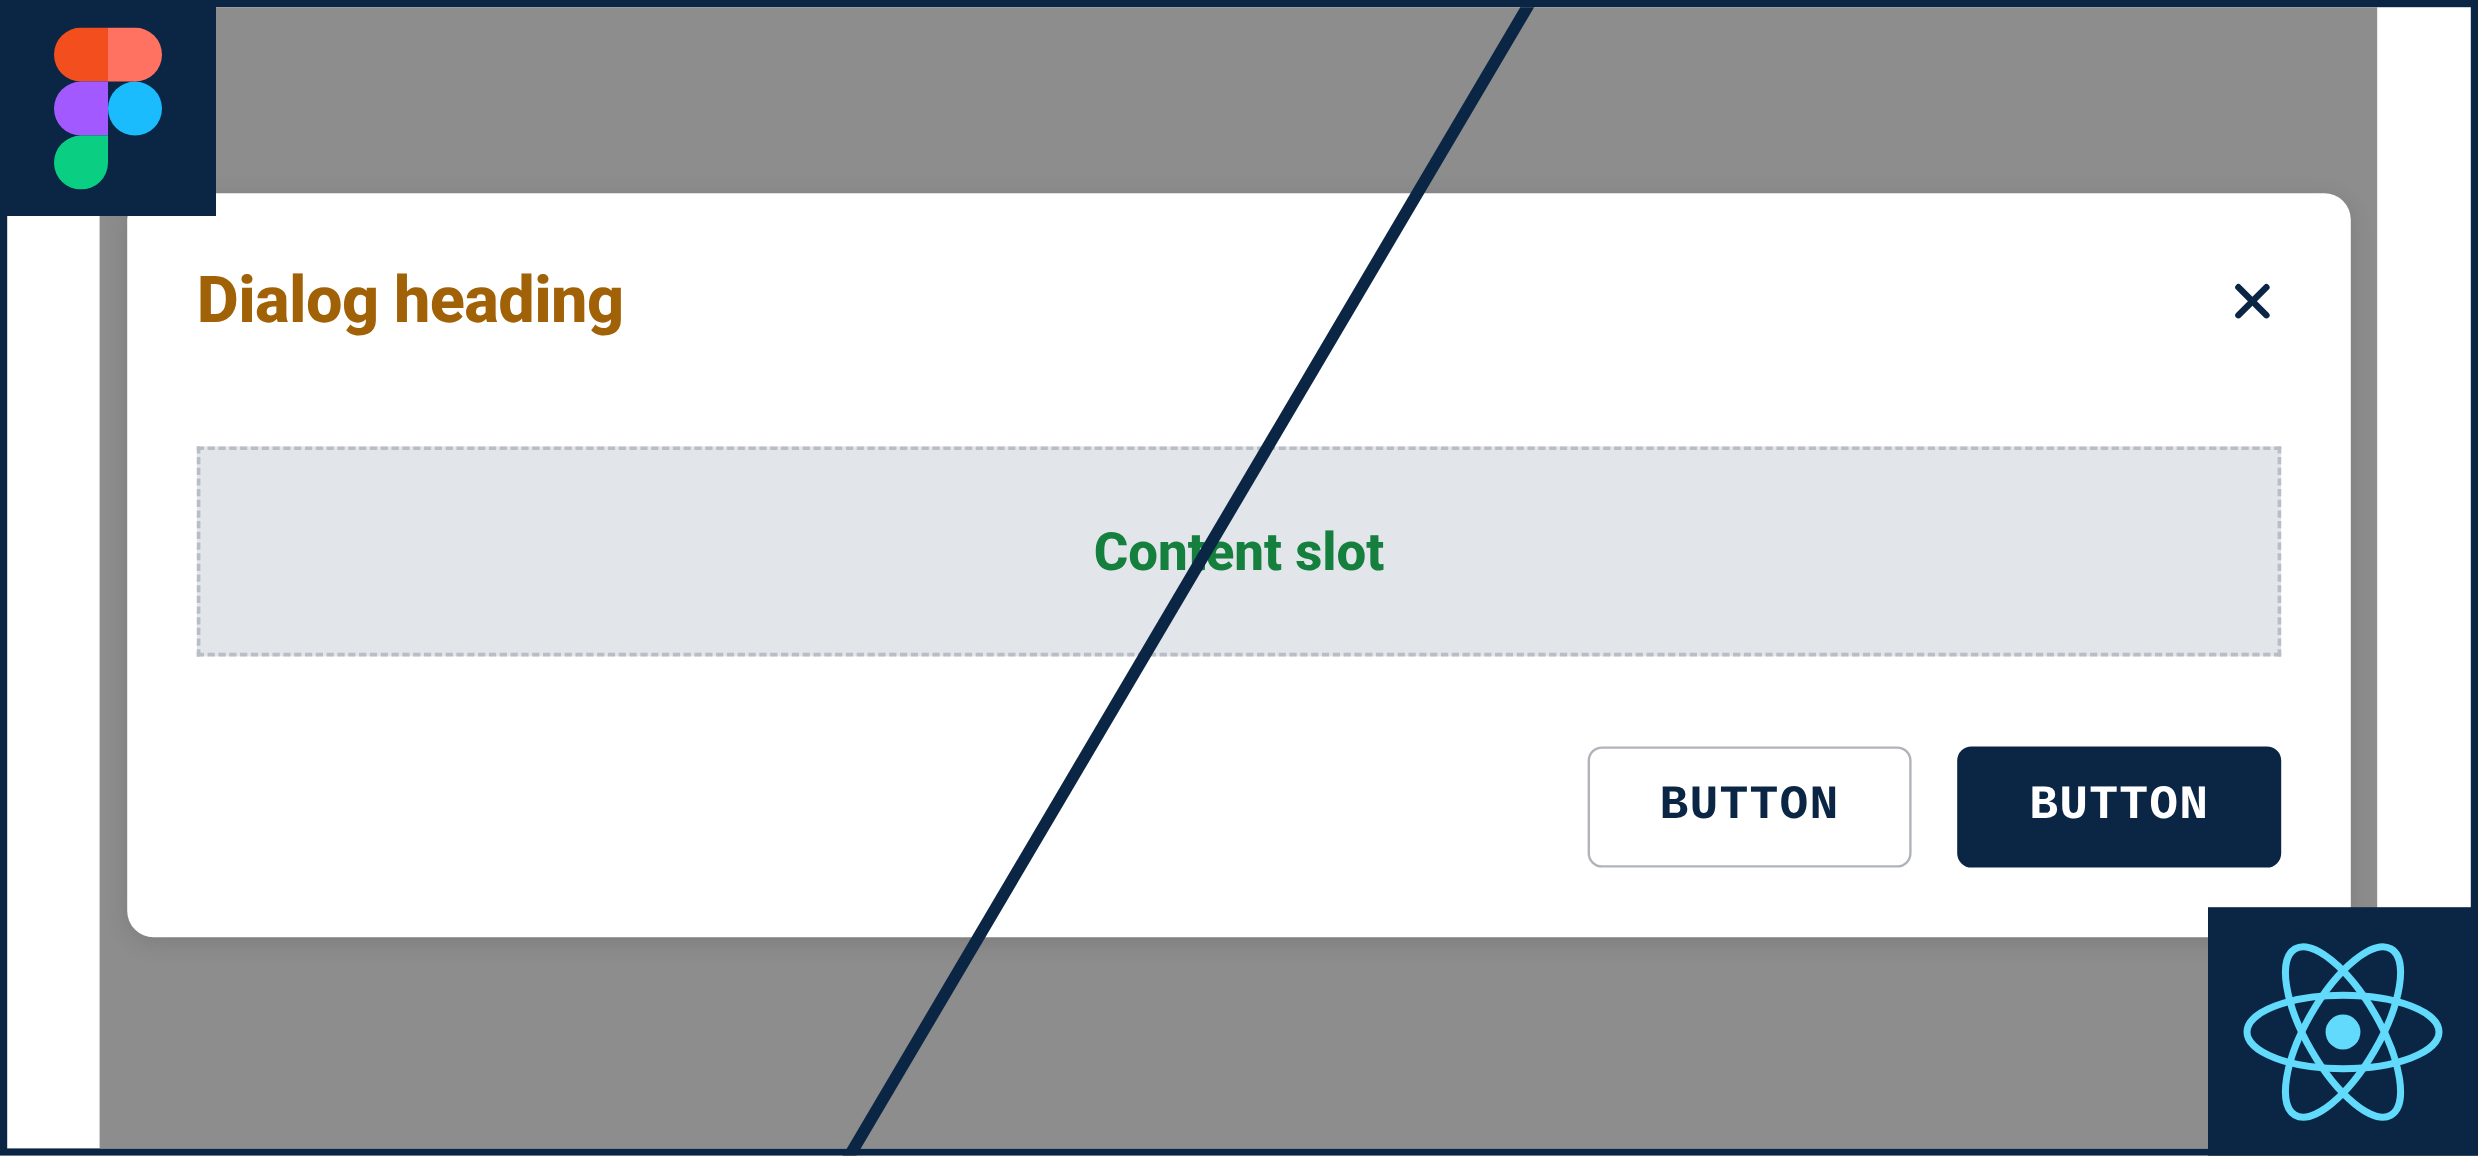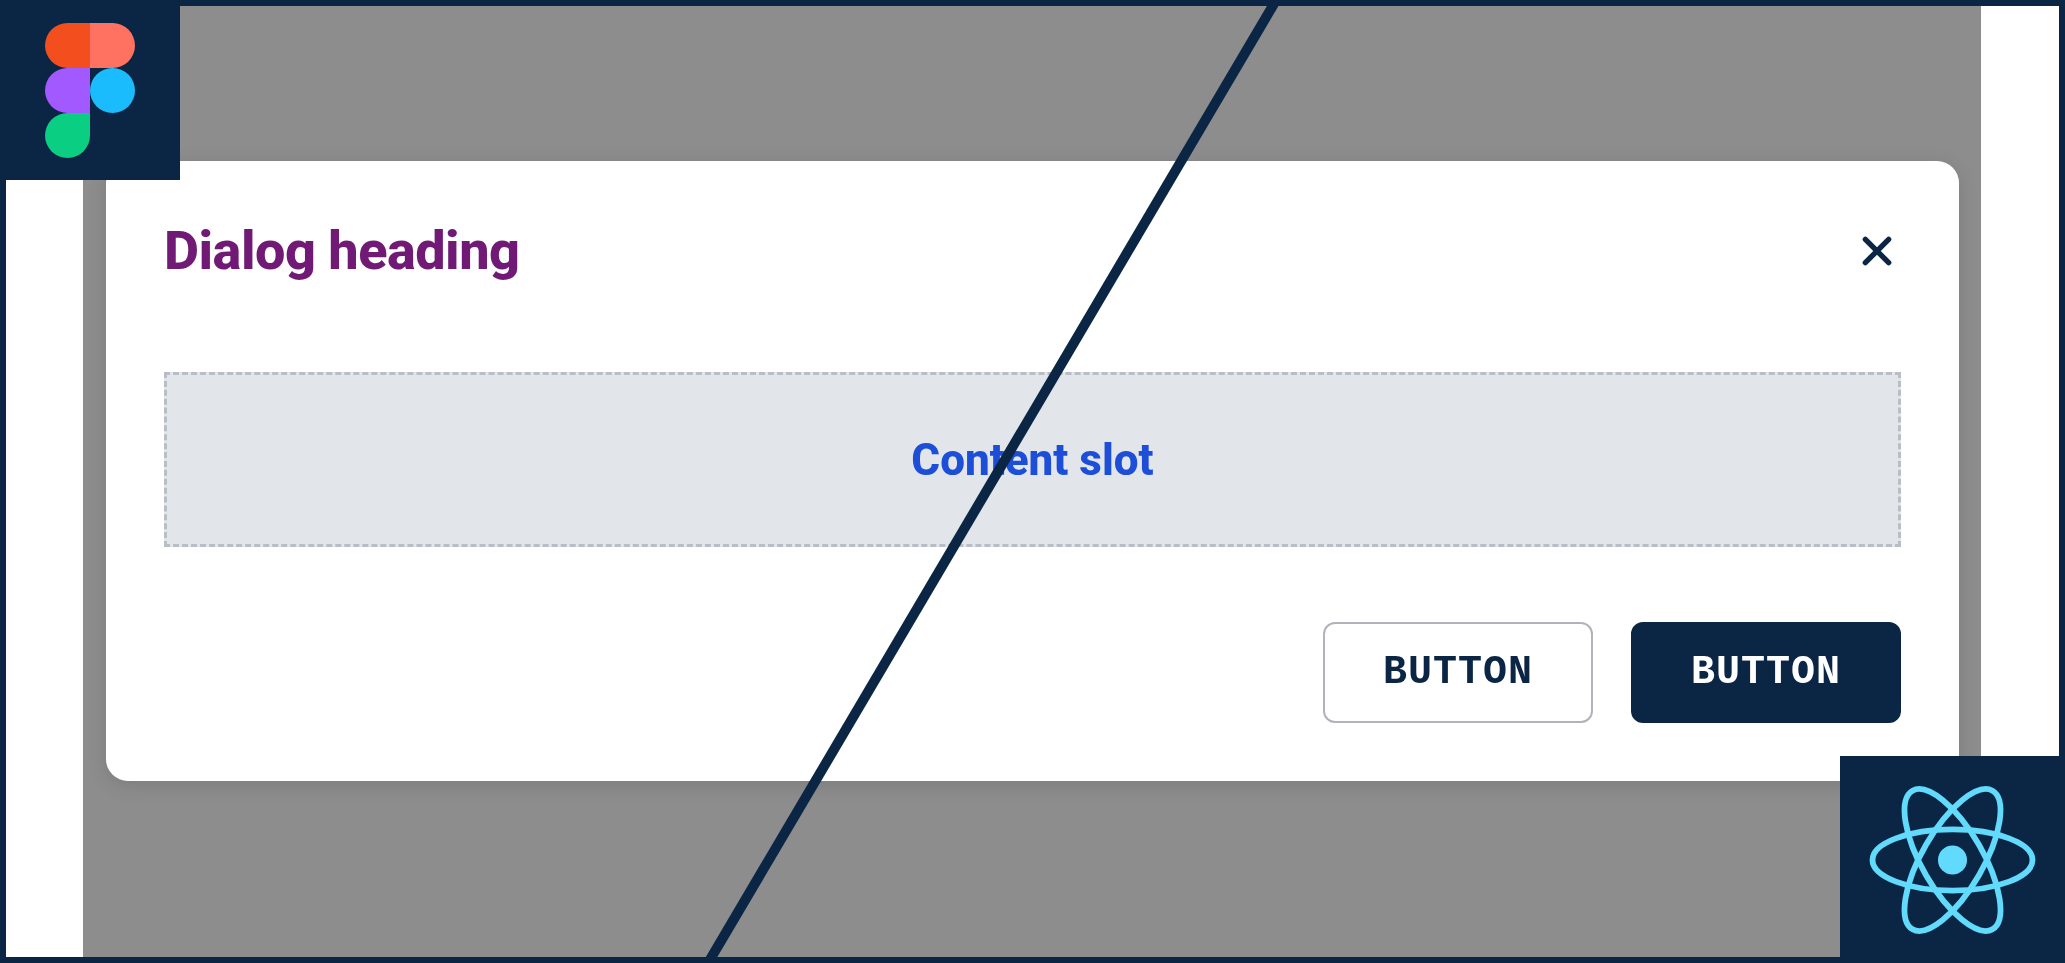--- a/index.html
+++ b/index.html
@@ -55,21 +55,21 @@
     .dialog-header {
       display: flex;
       align-items: center;
       justify-content: space-between;
       margin-bottom: 90px;
     }
 
     .dialog-heading {
       font-size: 54px;
       font-weight: 800;
-      color: #701a75;
+      color: #a16207;
       letter-spacing: -0.5px;
     }
 
     .close-btn {
       width: 48px;
       height: 48px;
       display: flex;
       align-items: center;
       justify-content: center;
       cursor: pointer;
@@ -86,21 +86,21 @@
       display: flex;
       align-items: center;
       justify-content: center;
       height: 175px;
       margin-bottom: 75px;
     }
 
     .content-slot-label {
       font-size: 44px;
       font-weight: 800;
-      color: #1d4ed8;
+      color: #15803d;
     }
 
     .dialog-footer {
       display: flex;
       gap: 38px;
       justify-content: flex-end;
     }
 
     .btn {
       padding: 26px 58px;

